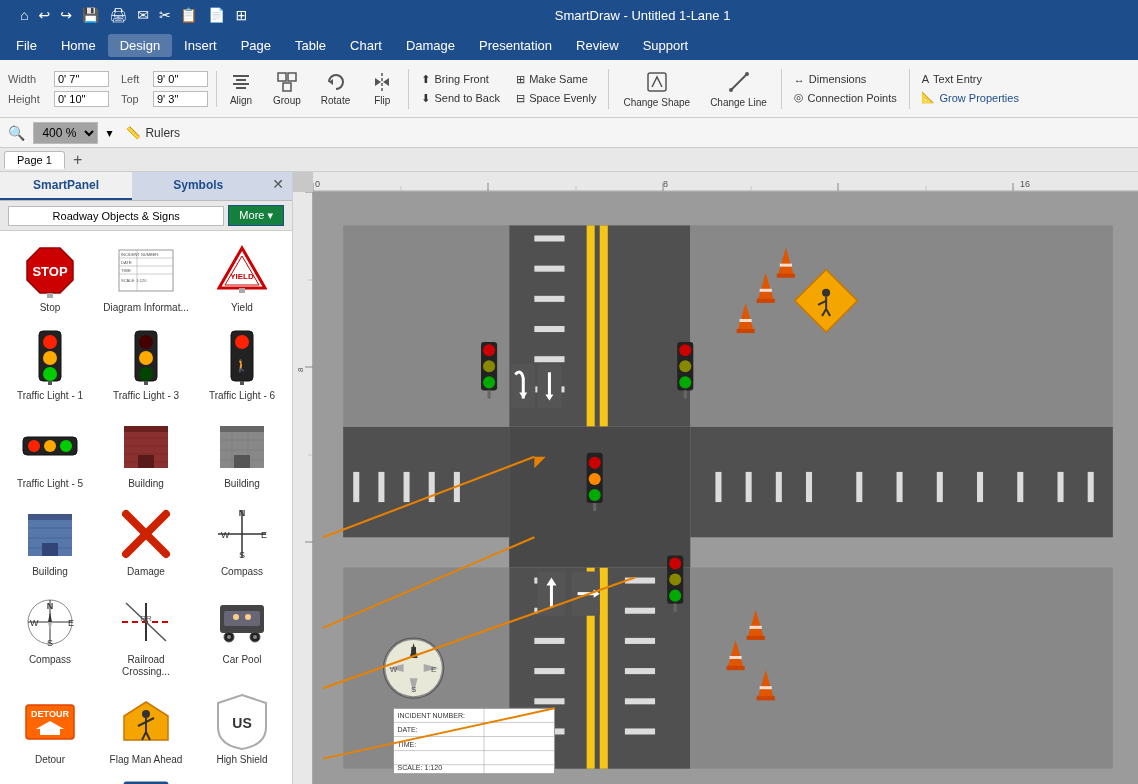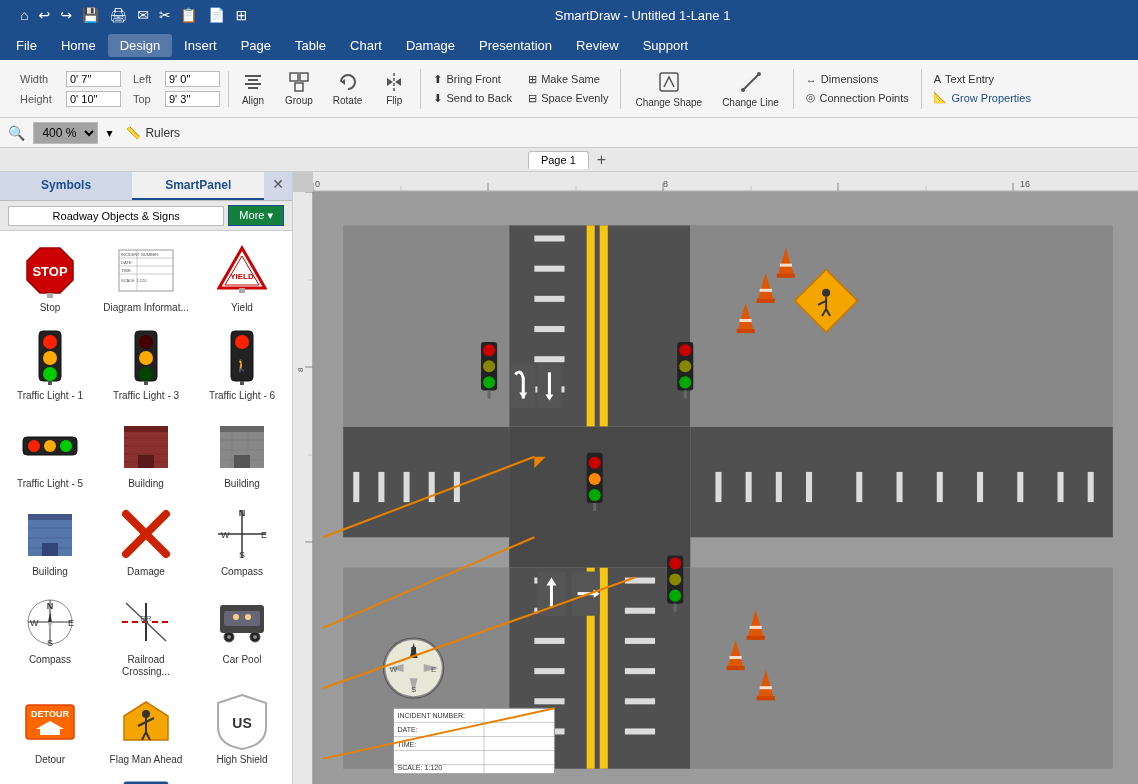--- a/index.html
+++ b/index.html
@@ -103,21 +103,20 @@
 
     
     #tab-bar {
       background: #e8e8e8;
       height: 24px;
       display: flex;
       align-items: center;
       padding: 0 4px;
       gap: 4px;
       border-bottom: 1px solid #ccc;
-      justify-content: center;
     }
     .page-tab {
       padding: 2px 12px;
       background: white;
       border: 1px solid #bbb;
       border-bottom: none;
       cursor: pointer;
       font-size: 11px;
       border-radius: 3px 3px 0 0;
     }
@@ -281,21 +280,21 @@
   <span class="menu-item">Table</span>
   <span class="menu-item">Chart</span>
   <span class="menu-item">Damage</span>
   <span class="menu-item">Presentation</span>
   <span class="menu-item">Review</span>
   <span class="menu-item">Support</span>
 </div>
 
 <div id="toolbar">
 
-  <div style="display:flex; flex-direction:column; gap:4px; padding-right:8px; border-right:1px solid #ccc;margin-left:12px;">
+  <div style="display:flex; flex-direction:column; gap:4px; padding-right:8px; border-right:1px solid #ccc;">
     <div class="dim-row">
       <label style="width:42px; color:#555; font-size:11px;">Width</label>
       <input type="text" style="width: 55px; border: 1px solid rgb(187, 187, 187); padding: 1px 3px; font-size: 11px;" value="0' 7&quot;">
       <label style="width:28px; color:#555; font-size:11px; margin-left:8px;">Left</label>
       <input type="text" style="width: 55px; border: 1px solid rgb(187, 187, 187); padding: 1px 3px; font-size: 11px;" value="9' 0&quot;">
     </div>
     <div class="dim-row">
       <label style="width:42px; color:#555; font-size:11px;">Height</label>
       <input type="text" style="width: 55px; border: 1px solid rgb(187, 187, 187); padding: 1px 3px; font-size: 11px;" value="0' 10&quot;">
       <label style="width:28px; color:#555; font-size:11px; margin-left:8px;">Top</label>
@@ -422,22 +421,22 @@
   <div class="page-tab active">
     <span>Page 1</span>
   </div>
   <span class="add-tab">+</span>
 </div>
 
 <div id="main">
 
   <div id="left-panel">
     <div id="panel-tabs">
+      <div class="panel-tab active">SmartPanel</div>
       <div class="panel-tab">Symbols</div>
-      <div class="panel-tab active">SmartPanel</div>
       <span id="panel-close">✕</span>
     </div>
     <div id="category-bar">
       <div class="category-btn">Roadway Objects &amp; Signs</div>
       <div class="more-btn">More ▾</div>
     </div>
     <div id="symbols-grid">
       <div class="symbols-container">
 
         <div class="symbol-item">

